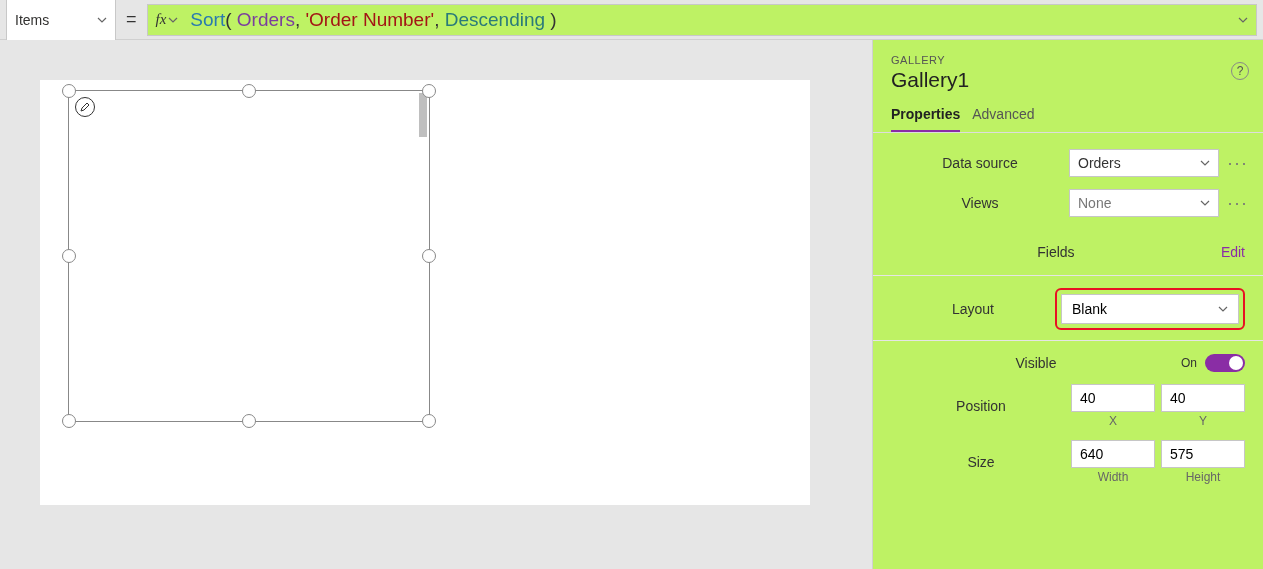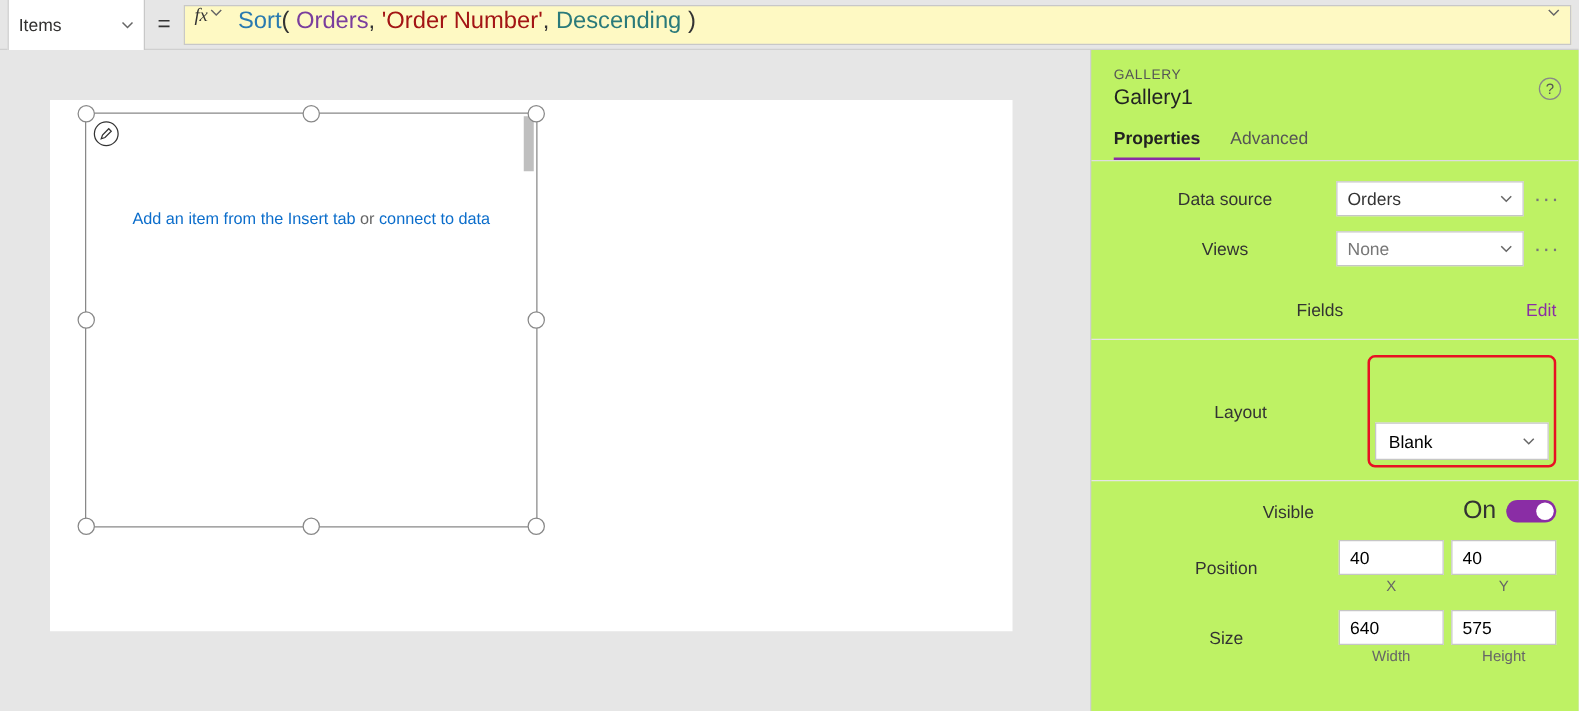--- a/index.html
+++ b/index.html
@@ -2,21 +2,21 @@
 <html><head>
 <meta charset="utf-8">
 <style>
   * { box-sizing: border-box; margin: 0; padding: 0; font-family: "Segoe UI", Arial, sans-serif; }
   body { width: 1263px; height: 569px; background: #e6e6e6; overflow: hidden; }
 
   
   .formula-bar { display: flex; align-items: center; height: 40px; background: #e6e6e6; border-bottom: 1px solid #d0d0d0; padding: 4px 6px; gap: 6px; }
   .prop-selector { display: flex; align-items: center; justify-content: space-between; width: 110px; height: 48px; background: #fff; border: 1px solid #c8c8c8; padding: 0 8px; font-size: 14px; color: #323130; }
   .equals { font-size: 18px; color: #333; padding: 0 4px; }
-  .formula-input-wrap { flex: 1; display: flex; align-items: flex-start; height: 32px; background: #fef9c3; border: 1px solid #c8c8c8; padding: 0 8px; }
+  .formula-input-wrap { flex: 1; display: flex; align-items: center; height: 32px; background: #bef264; border: 1px solid #c8c8c8; padding: 0 8px; }
   .fx-label { font-style: italic; font-family: "Segoe UI", serif; font-size: 15px; color: #333; margin-right: 2px; }
   .fx-chev { margin-right: 12px; }
   .formula-text { font-family: Consolas, monospace; font-size: 19px; color: #333; flex: 1; white-space: pre; }
   .tok-fn { color: #2a7ab0; }
   .tok-ds { color: #7a3e9d; }
   .tok-str { color: #a31515; }
   .tok-enum { color: #2a7a7a; }
   .chev { width: 10px; height: 10px; }
   .chev svg { display:block; }
 
@@ -31,39 +31,39 @@
   .h-bl { left: -7px; bottom: -7px; } .h-bm { left: 50%; bottom: -7px; margin-left: -7px; } .h-br { right: -7px; bottom: -7px; }
   .edit-pencil { position: absolute; left: 6px; top: 6px; width: 20px; height: 20px; border: 1.5px solid #333; border-radius: 50%; display:flex; align-items:center; justify-content:center; background:#fff; }
   .gallery-hint { position: absolute; top: 76px; width: 100%; text-align: center; font-size: 13px; color: #666; }
   .gallery-hint a { color: #0b6dcb; text-decoration: none; }
   .gallery-scrollbar { position: absolute; right: 2px; top: 2px; width: 8px; height: 44px; background: #bfbfbf; }
 
   
   .right-panel { width: 391px; background: #bef264; border-left: 1px solid #d0d0d0; display:flex; flex-direction:column; overflow:hidden; }
   .panel-header { padding: 14px 18px 6px 18px; position:relative; }
   .panel-type { font-size: 11px; letter-spacing: 0.5px; color: #555; }
-  .panel-name { font-size: 17px; color: #222; margin-top: 2px; }
+  .panel-name { font-size: 21px; color: #222; margin-top: 2px; }
   .help-icon { position: absolute; right: 14px; top: 22px; width: 18px; height: 18px; border: 1px solid #888; border-radius: 50%; display:flex; align-items:center; justify-content:center; font-size:12px; color:#555; }
-  .tabs { display:flex; gap: 24px; padding: 8px 18px 0 18px; border-bottom: 1px solid #ddd; }
+  .tabs { display:flex; gap: 12px; padding: 8px 18px 0 18px; border-bottom: 1px solid #ddd; }
   .tab { font-size: 14px; color: #555; padding-bottom: 8px; cursor:pointer; }
   .tab.active { color: #222; font-weight: 600; border-bottom: 2px solid #8a2da5; }
 
   .prop-rows { padding: 10px 0 0 0; }
   .prop-row { display:flex; align-items:center; padding: 6px 18px; min-height: 38px; }
   .prop-row.sep { border-top: 1px solid #e5e5e5; padding-top: 12px; margin-top: 4px; }
   .prop-label { flex: 1; font-size: 14px; color: #333; text-align: center; }
   .prop-value-dd { width: 150px; height: 28px; background: #fff; border: 1px solid #c6c6c6; display:flex; align-items:center; justify-content:space-between; padding: 0 8px; font-size: 14px; color:#333; }
   .prop-value-dd.gray { color: #777; }
   .prop-more { margin-left: 8px; color: #777; font-size: 18px; line-height: 10px; letter-spacing: 1px; width: 18px; text-align:center; }
   .edit-link { color: #8a2da5; font-size: 14px; }
   .layout-wrap { border: 2px solid #e81123; border-radius: 6px; padding: 4px; display:flex; align-items:center; }
-  .layout-dd { width: 139px; height: 30px; background:#fff; border:1px solid #c6c6c6; display:flex; align-items:center; justify-content:space-between; padding:0 10px; font-size:14px;margin-top:48px; }
+  .layout-dd { width: 178px; height: 30px; background:#fff; border:1px solid #c6c6c6; display:flex; align-items:center; justify-content:space-between; padding:0 10px; font-size:14px; }
   .toggle { width: 40px; height: 18px; background: #8a2da5; border-radius: 10px; position: relative; }
   .toggle::after { content:""; position:absolute; right:2px; top:2px; width:14px; height:14px; background:#fff; border-radius:50%; }
-  .toggle-label { font-size: 20px; color:#333; margin-right: 8px; }
+  .toggle-label { font-size: 12px; color:#333; margin-right: 8px; }
   .num-input { width: 84px; height: 28px; border:1px solid #c6c6c6; background:#fff; padding: 0 8px; font-size:14px; }
   .num-pair { display:flex; gap: 6px; }
   .num-col { display:flex; flex-direction:column; align-items:center; }
   .num-sub { font-size: 12px; color:#666; margin-top:2px; }
 </style>
 </head>
 <body>
 
 <div class="formula-bar">
   <div class="prop-selector">
@@ -94,23 +94,20 @@
 <div class="main">
   <div class="canvas-area">
     <div class="canvas">
       <div class="gallery-sel">
         <div class="edit-pencil">
           <svg width="10" height="10" viewBox="0 0 10 10">
               <path d="M1 9 L2 6 L7 1 L9 3 L4 8 Z" fill="none" stroke="#333" stroke-width="1"></path>
             </svg>
         </div>
         <div class="gallery-scrollbar"></div>
-        <div class="gallery-hint">
-          <a>Add an item from the Insert tab</a><span> or </span><a>connect to data</a>
-        </div>
         <div class="sel-handle h-tl"></div>
         <div class="sel-handle h-tm"></div>
         <div class="sel-handle h-tr"></div>
         <div class="sel-handle h-ml"></div>
         <div class="sel-handle h-mr"></div>
         <div class="sel-handle h-bl"></div>
         <div class="sel-handle h-bm"></div>
         <div class="sel-handle h-br"></div>
       </div>
     </div>

